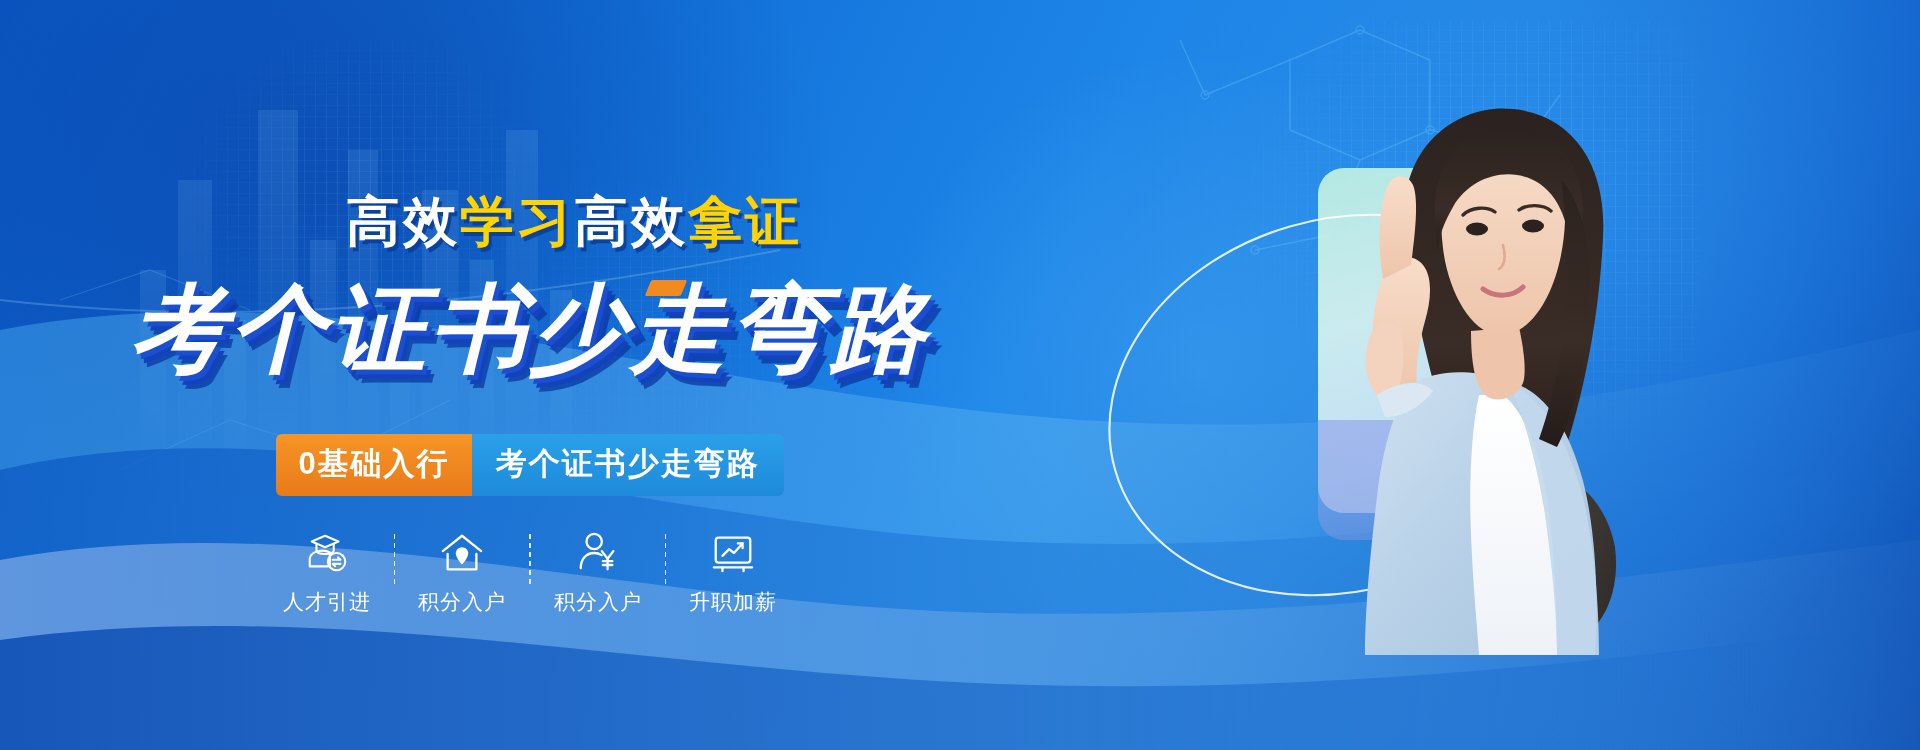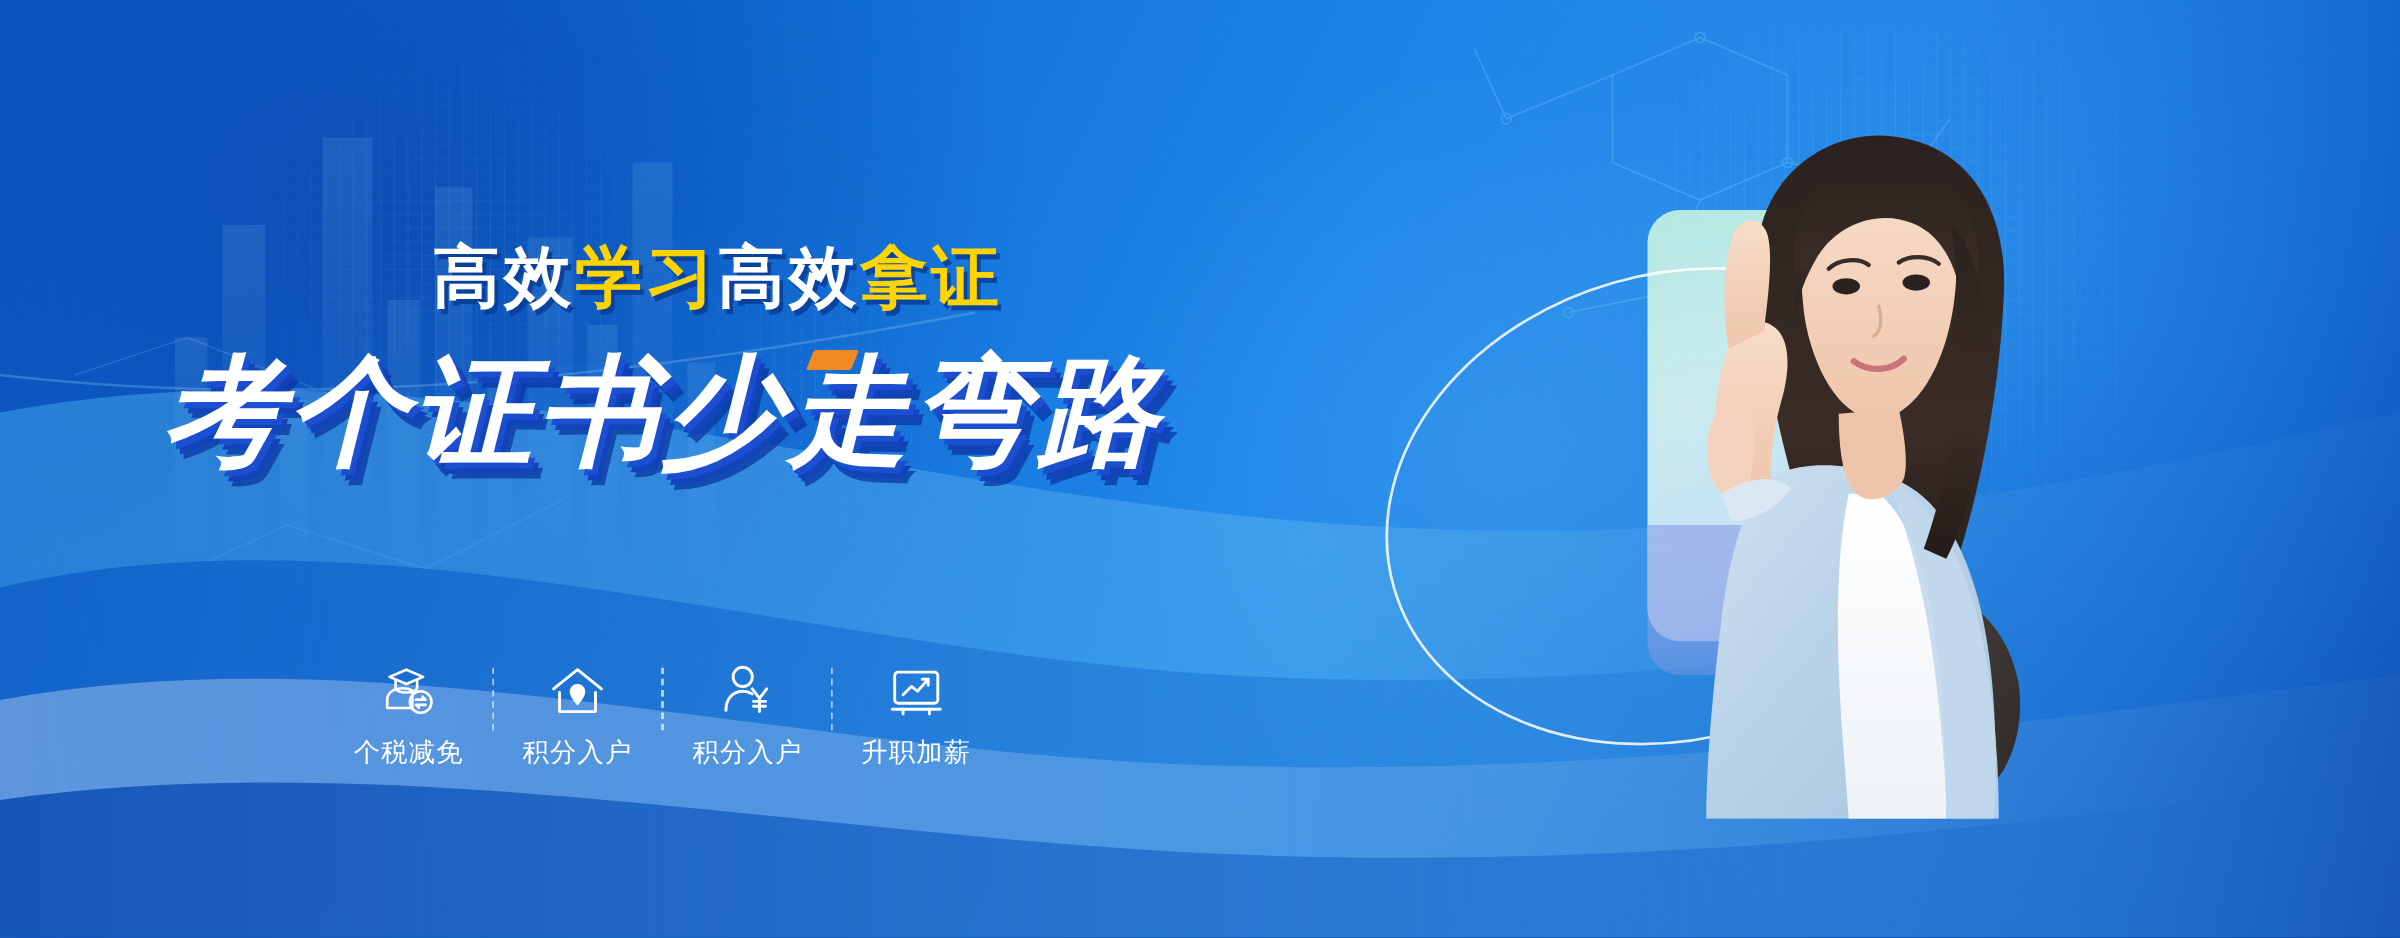--- a/index.html
+++ b/index.html
@@ -240,33 +240,37 @@
 
   <div class="content">
 
     <div class="kicker">
       <span>高效</span><span class="hl">学习</span><span>高效</span><span class="hl">拿证</span>
     </div>
 
     <div class="headline">考个证书少走弯路</div>
     <div class="slash"></div>
 
+    <div class="badges">
+      <div class="badge-orange">0基础入行</div>
+      <div class="badge-blue">考个证书少走弯路</div>
+    </div>
 
     <div class="features">
 
       <div class="feat">
         <svg class="ic" viewBox="0 0 48 48" fill="none" stroke="#ffffff" stroke-width="2.2" stroke-linecap="round" stroke-linejoin="round">
           <path d="M8 12 L22 6 L36 12 L22 18 Z"></path>
           <path d="M13 14.5 V21 C13 23.5 17 25 22 25 C27 25 31 23.5 31 21 V14.5"></path>
           <path d="M6 31 C6 25 12 21.5 19 21.5 C22 21.5 25 22.2 27 23.4 L27 38 L6 38 Z"></path>
           <circle cx="34" cy="33" r="9"></circle>
           <path d="M30 31 H38 L35.5 28.6"></path>
           <path d="M38 35.4 H30 L32.5 37.8"></path>
         </svg>
-        <div class="lb">个税减免</div>
+        <div class="lb">人才引进</div>
       </div>
 
       <div class="divider"></div>
 
       <div class="feat">
         <svg class="ic" viewBox="0 0 48 48" fill="none" stroke="#ffffff" stroke-width="2.4" stroke-linecap="round" stroke-linejoin="round">
           <path d="M4 22 L24 6 L44 22"></path>
           <path d="M9 25 V41 H39 V25"></path>
           <path d="M24 18 C27.6 18 30.5 20.9 30.5 24.5 C30.5 29 24 36 24 36 C24 36 17.5 29 17.5 24.5 C17.5 20.9 20.4 18 24 18 Z" fill="#ffffff" stroke="none"></path>
         </svg>

